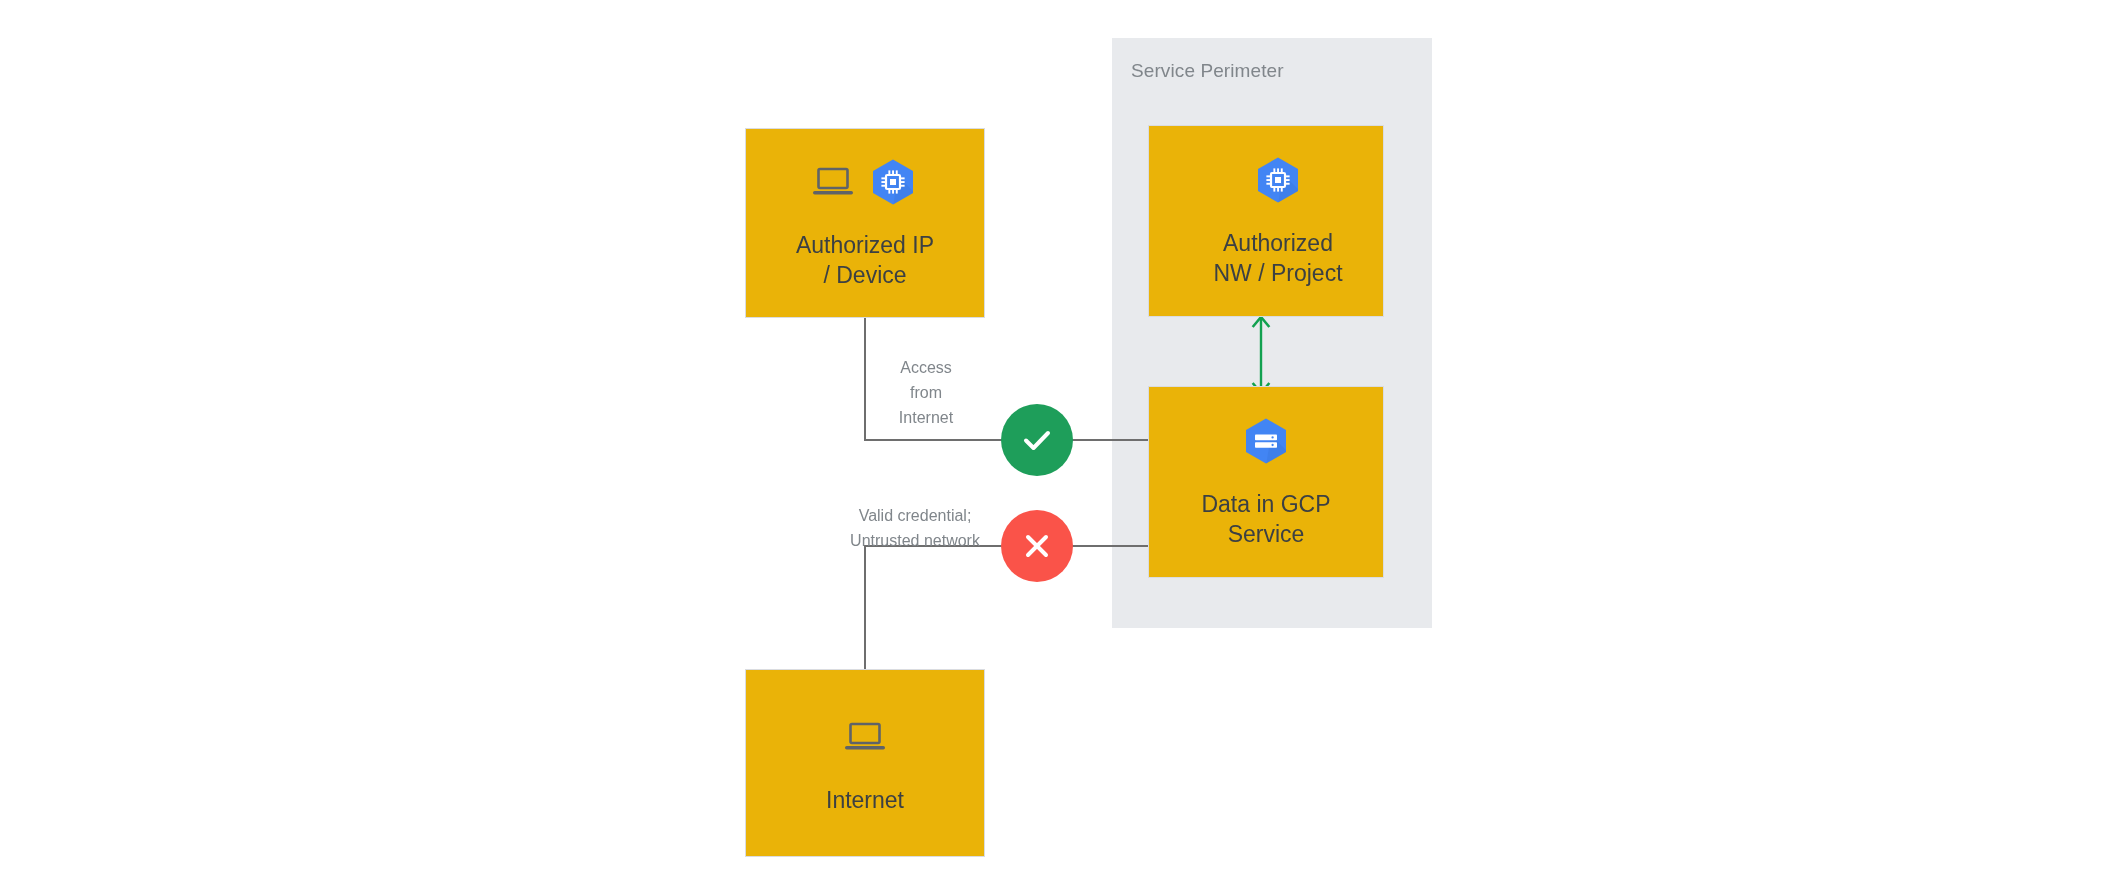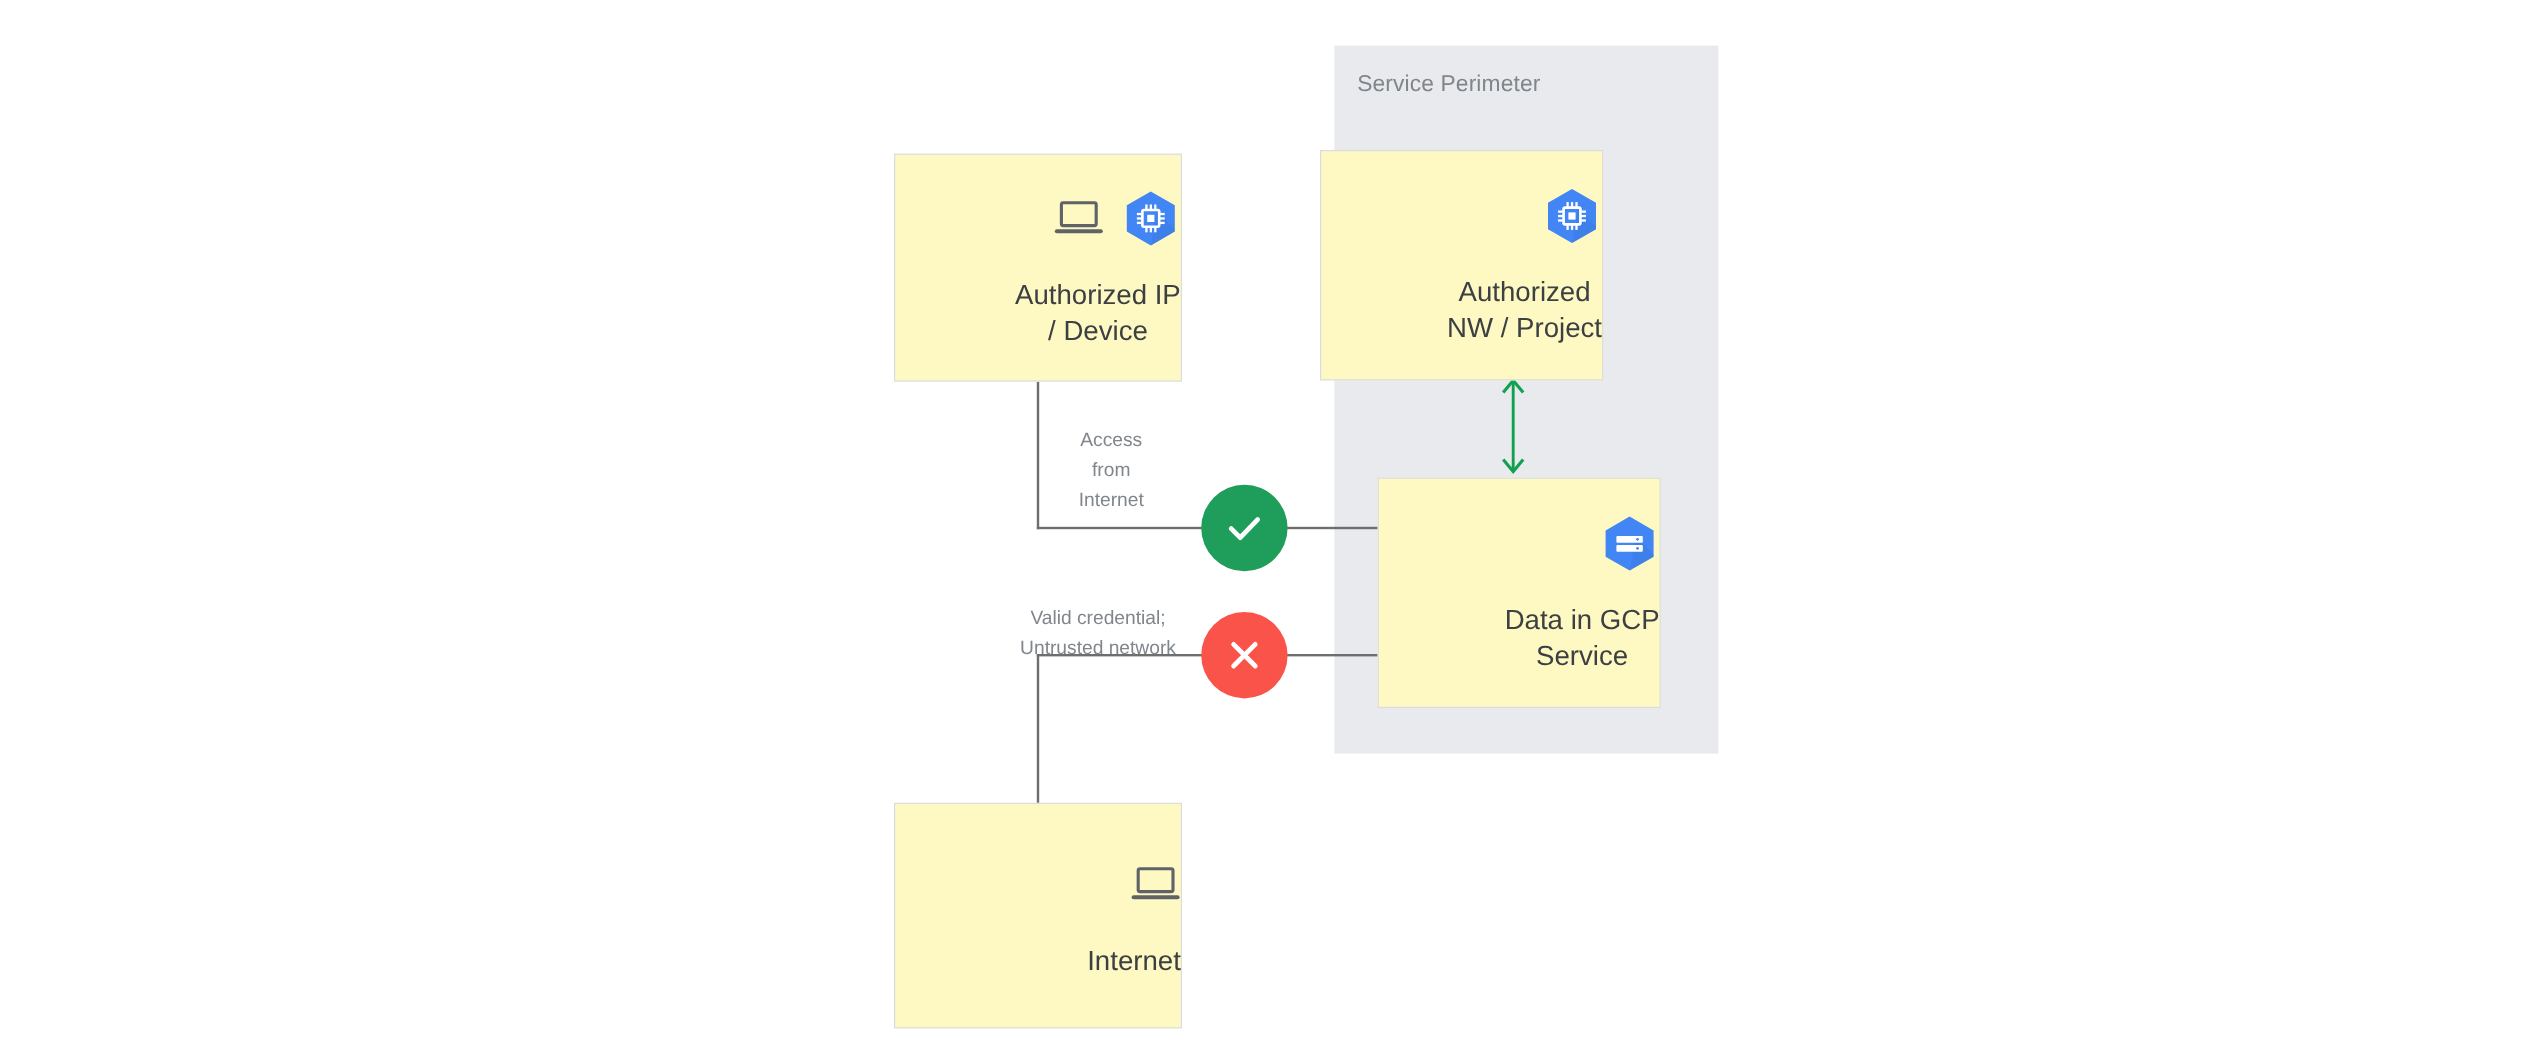--- a/index.html
+++ b/index.html
@@ -35,48 +35,48 @@
     top: 60px;
     font-size: 19px;
     color: #80868b;
     letter-spacing: 0.1px;
     white-space: nowrap;
   }
 
   
   .node {
     position: absolute;
-    background: #fef9c3;
+    background: #eab308;
     border: 1.5px solid #dadce0;
     box-sizing: border-box;
     display: flex;
     flex-direction: column;
-    align-items: flex-end;
+    align-items: center;
     justify-content: center;
   }
   .node-icons {
     display: flex;
     flex-direction: row;
     align-items: center;
     justify-content: center;
     gap: 14px;
     height: 52px;
     margin-bottom: 22px;
   }
   .node-label {
     font-size: 23px;
     line-height: 30px;
     color: #3c4043;
     text-align: center;
     white-space: pre-line;
   }
 
   #node-authorized-device { left: 745px; top: 128px; width: 240px; height: 190px; }
-  #node-authorized-nw     { left: 1100px; top: 125px; width: 236px; height: 192px; padding-left: 24px; }
-  #node-data-gcp          { left: 1148px; top: 398px; width: 236px; height: 192px; }
+  #node-authorized-nw     { left: 1148px; top: 125px; width: 236px; height: 192px; padding-left: 24px; }
+  #node-data-gcp          { left: 1148px; top: 386px; width: 236px; height: 192px; }
   #node-internet          { left: 745px; top: 669px; width: 240px; height: 188px; }
 
   
   .hex {
     position: relative;
     width: 50px;
     height: 50px;
   }
   .hex svg { display: block; }
 

